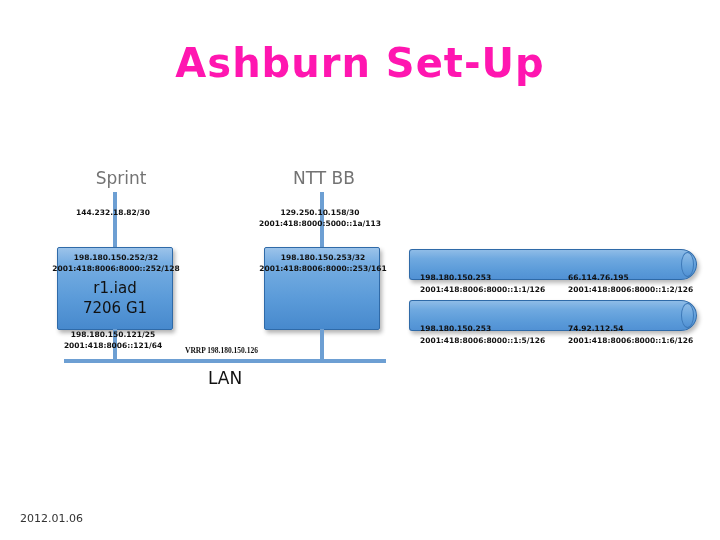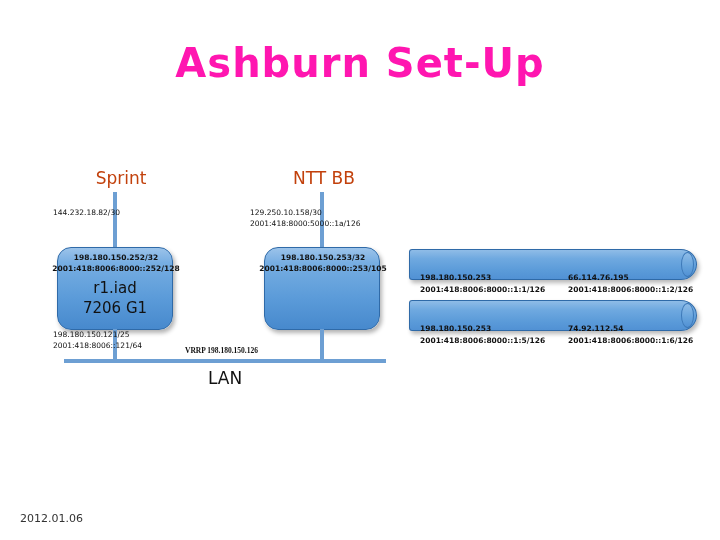--- a/index.html
+++ b/index.html
@@ -34,21 +34,21 @@
     font-weight: bold;
     letter-spacing: 1px;
     color: #ff16b0;
   }
 
   
   .provider-label {
     position: absolute;
     font-family: "DejaVu Sans", sans-serif;
     font-size: 17px;
-    color: #c2410c;
+    color: #737373;
     white-space: nowrap;
     text-align: center;
   }
   #provider-sprint {
     left: 63px;
     top: 168px;
     width: 116px;
   }
   #provider-ntt {
     left: 266px;
@@ -65,23 +65,23 @@
   #vlink-sprint { left: 113px; top: 192px; height: 56px; }
   #vlink-ntt    { left: 320px; top: 192px; height: 56px; }
   #vlink-r1-lan { left: 113px; top: 329px; height: 32px; }
   #vlink-r0-lan { left: 320px; top: 329px; height: 32px; }
 
   
   .link-annot {
     position: absolute;
     font-family: "DejaVu Sans", sans-serif;
     font-size: 7.5px;
-    font-weight: normal;
-    color: #111111;
-    text-align: left;
+    font-weight: bold;
+    color: #111111;
+    text-align: center;
     line-height: 1.45;
     white-space: nowrap;
   }
   #annot-sprint { left: 53px; top: 208px; width: 120px; }
   #annot-ntt    { left: 250px; top: 208px; width: 140px; }
   #annot-r1-lan { left: 53px; top: 330px; width: 120px; }
   #annot-r0-lan { left: 255px; top: 330px; width: 130px; }
 
   #annot-vrrp {
     position: absolute;
@@ -91,21 +91,21 @@
     font-size: 7.5px;
     font-weight: bold;
     color: #111111;
     white-space: nowrap;
   }
 
   
   .router-box {
     position: absolute;
     border: 1px solid #2f6aa8;
-    border-radius: 14px;
+    border-radius: 2px;
     background: linear-gradient(to bottom, #9cc3ea 0%, #77aee2 18%, #5b9bd9 62%, #4789cd 100%);
     box-shadow: 2px 3px 4px rgba(0,0,0,0.30);
     box-sizing: border-box;
   }
   #router-r1 { left: 57px;  top: 247px; width: 116px; height: 83px; }
   #router-r0 { left: 264px; top: 247px; width: 116px; height: 83px; }
 
   .router-loopback {
     position: absolute;
     top: 4px;
@@ -210,38 +210,38 @@
 
   <div class="vlink" id="vlink-sprint"></div>
   <div class="vlink" id="vlink-ntt"></div>
 
   <div class="link-annot" id="annot-sprint">
     <div>144.232.18.82/30</div>
     <div></div>
   </div>
   <div class="link-annot" id="annot-ntt">
     <div>129.250.10.158/30</div>
-    <div>2001:418:8000:5000::1a/126</div>
+    <div>2001:418:8000:5000::1a/113</div>
   </div>
 
   <div class="router-box" id="router-r1">
     <div class="router-loopback">
       <div>198.180.150.252/32</div>
       <div>2001:418:8006:8000::252/128</div>
     </div>
     <div class="router-name">
       <div>r1.iad</div>
       <div>7206 G1</div>
     </div>
   </div>
 
   <div class="router-box" id="router-r0">
     <div class="router-loopback">
       <div>198.180.150.253/32</div>
-      <div>2001:418:8006:8000::253/105</div>
+      <div>2001:418:8006:8000::253/161</div>
     </div>
   </div>
 
   <div class="vlink" id="vlink-r1-lan"></div>
   <div class="vlink" id="vlink-r0-lan"></div>
 
   <div class="link-annot" id="annot-r1-lan">
     <div>198.180.150.121/25</div>
     <div>2001:418:8006::121/64</div>
   </div>

